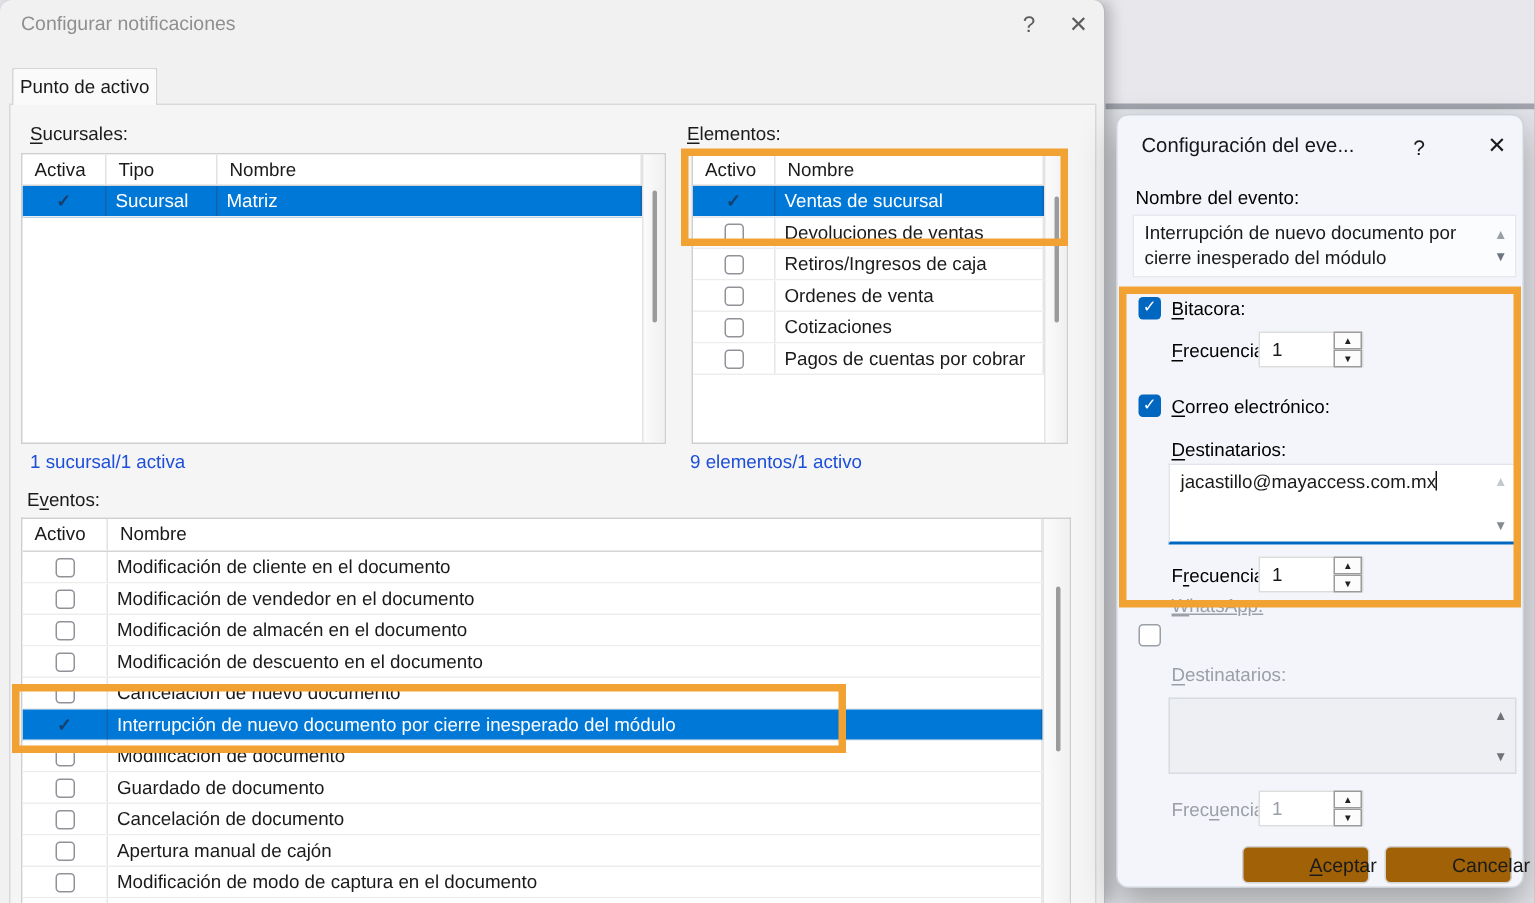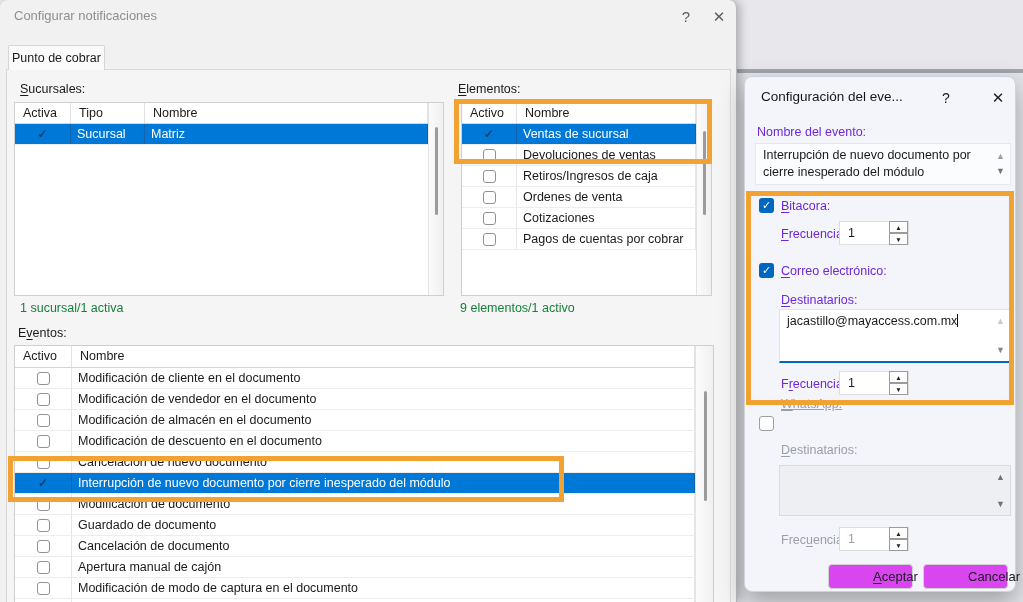--- a/index.html
+++ b/index.html
@@ -18,21 +18,21 @@
   .main-dialog{position:absolute; left:0; top:0; width:737px; height:602px; background:#f1f1f1;
     border-radius:8px 8px 0 0; border-right:1px solid #b9b9bd; box-shadow:3px 0 10px rgba(0,0,0,.25);}
   .main-title{position:absolute; left:14px; top:8px; font-size:13px; color:#8f8f8f;}
   .mt-help{position:absolute; left:672px; top:5px; width:28px; height:24px; text-align:center; line-height:24px; color:#5c5c5c; font-size:15px;}
   .mt-close{position:absolute; left:704px; top:5px; width:30px; height:24px; text-align:center; line-height:24px; color:#5c5c5c; font-size:15px;}
 
   .tab{position:absolute; left:8px; top:45px; width:97px; height:25px; background:#fafafa; border:1px solid #d6d6d6; border-bottom:none; border-radius:2px 2px 0 0; text-align:center; line-height:24px; z-index:3;}
   .tab-page{position:absolute; left:6px; top:69px; width:725px; height:540px; background:#f5f5f5; border:1px solid #d9d9d9; z-index:1;}
 
   .flabel{position:absolute; z-index:4;}
-  .summary{position:absolute; z-index:4; color:#15803d;}
+  .summary{position:absolute; z-index:4; color:#1d4ed8;}
 
   
   .grid{position:absolute; background:#fff; border:1px solid #cfcfcf; z-index:4; overflow:hidden;}
   .thead{display:flex; height:21px; background:#fff; border-bottom:1px solid #d4d4d4;}
   .thead>div{padding-left:8px; line-height:20px; border-right:1px solid #e2e2e2; overflow:hidden; white-space:nowrap;}
   .trow{display:flex; height:21px; background:#fff; border-bottom:1px solid #ededed;}
   .trow>div{border-right:1px solid #e6e6e6; overflow:hidden; white-space:nowrap; display:flex; align-items:center;}
   .trow.selected{background:var(--sel); color:#fff;}
   .trow.selected>div{border-right-color:#1263ad;}
   .cell-check{justify-content:center;}
@@ -50,21 +50,21 @@
 
   
   .hlbox{position:absolute; border:5px solid var(--hl); z-index:40; pointer-events:none;}
 
   
   .event-dialog{position:absolute; left:744px; top:76px; width:272px; height:516px; background:#f3f5fa;
     border:1px solid #cfd3da; border-radius:8px; box-shadow:0 10px 24px rgba(0,0,0,.3); z-index:20;}
   .ed-title{position:absolute; left:16px; top:12px; font-size:13.5px; color:#16161a;}
   .ed-help{position:absolute; left:188px; top:10px; width:26px; height:22px; text-align:center; line-height:22px; font-size:14px; color:#1a1a1a;}
   .ed-close{position:absolute; left:240px; top:10px; width:26px; height:22px; text-align:center; line-height:22px; font-size:15px; color:#1a1a1a;}
-  .ed-label{position:absolute; font-size:12.5px; color:#6d28d9;}
+  .ed-label{position:absolute; font-size:12.5px; color:#000000;}
   .ed-label.dis{color:#9ba0a6;}
 
   .name-box{position:absolute; left:10px; top:66px; width:256px; height:42px; background:#fbfcfe; border:1px solid #e5e8ef; padding:3px 22px 3px 7px; line-height:17px; font-size:12.5px; overflow:hidden;}
   .nb-up{position:absolute; right:5px; top:4px; font-size:9px; color:#9aa0a8;}
   .nb-down{position:absolute; right:5px; bottom:4px; font-size:9px; color:#6f7680;}
 
   .chk{position:absolute; width:15px; height:15px; border-radius:3px;}
   .chk.on{background:var(--chk); color:#fff; text-align:center; line-height:15px; font-size:11px;}
   .chk.off{background:#fff; border:1px solid #9aa0a6;}
 
@@ -75,40 +75,40 @@
   .spinbtns .sb{position:absolute; left:0; width:19px; height:12px; background:#fcfcfc; border:1px solid #9b9b9b; font-size:6.5px; color:#222; text-align:center; line-height:11px;}
   .spinbtns .sb.u{top:0;} .spinbtns .sb.d{top:12px;}
 
   .tarea{position:absolute; background:#fff; border:1px solid #e0e3e9; border-bottom:2px solid var(--focus); padding:4px 22px 4px 7px; font-size:12.5px; overflow:hidden;}
   .tarea .ar-up{position:absolute; right:5px; top:6px; font-size:9px; color:#c3c8cf;}
   .tarea .ar-down{position:absolute; right:5px; bottom:6px; font-size:9px; color:#85898f;}
   .tarea.dis{background:#edeff3; border:1px solid #d8dbe0; border-bottom:1px solid #d8dbe0;}
   .tarea.dis .ar-up,.tarea.dis .ar-down{color:#6f7377;}
   .caret{display:inline-block; width:1px; height:13px; background:#111; vertical-align:-2px;}
 
-  .btn{position:absolute; width:85px; height:25px; background:#d946ef; border:1px solid #d2d2d2; border-radius:4px; text-align:center; line-height:23px; font-size:13px; color:#1a1a1a;padding-left:44px;}
+  .btn{position:absolute; width:85px; height:25px; background:#a16207; border:1px solid #d2d2d2; border-radius:4px; text-align:center; line-height:23px; font-size:13px; color:#1a1a1a;padding-left:44px;}
 
   u{text-underline-offset:2px;}
 </style>
 </head>
 <body>
 
 <div id="root">
 
   <div class="bg-top"></div>
   <div class="bg-divider"></div>
   <div class="bg-low"></div>
 
   <div class="main-dialog">
     <div class="main-title">Configurar notificaciones</div>
     <div class="mt-help">?</div>
     <div class="mt-close">✕</div>
 
     <div class="tab-page"></div>
-    <div class="tab">Punto de cobrar</div>
+    <div class="tab">Punto de activo</div>
 
     <div class="flabel" style="left:20px; top:82px;"><u>S</u>ucursales:</div>
     <div class="grid g-suc" style="left:14px; top:102px; width:430px; height:194px;">
       <div class="thead" style="margin-right:15px;">
         <div class="c0">Activa</div>
         <div class="c1">Tipo</div>
         <div class="c2">Nombre</div>
       </div>
       <div id="suc-rows" style="margin-right:15px;">
           <div class="trow selected">

